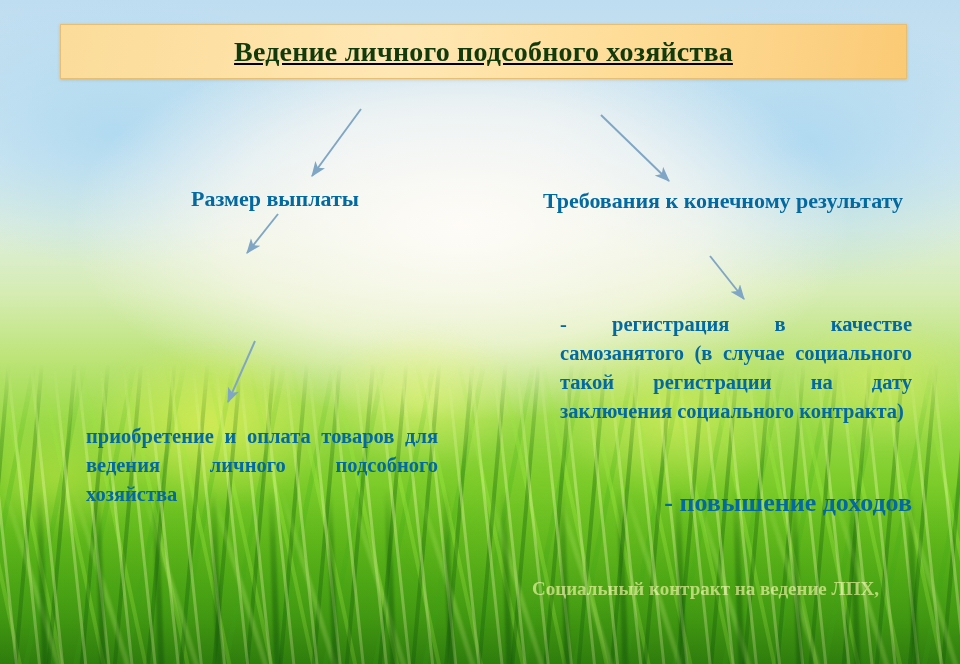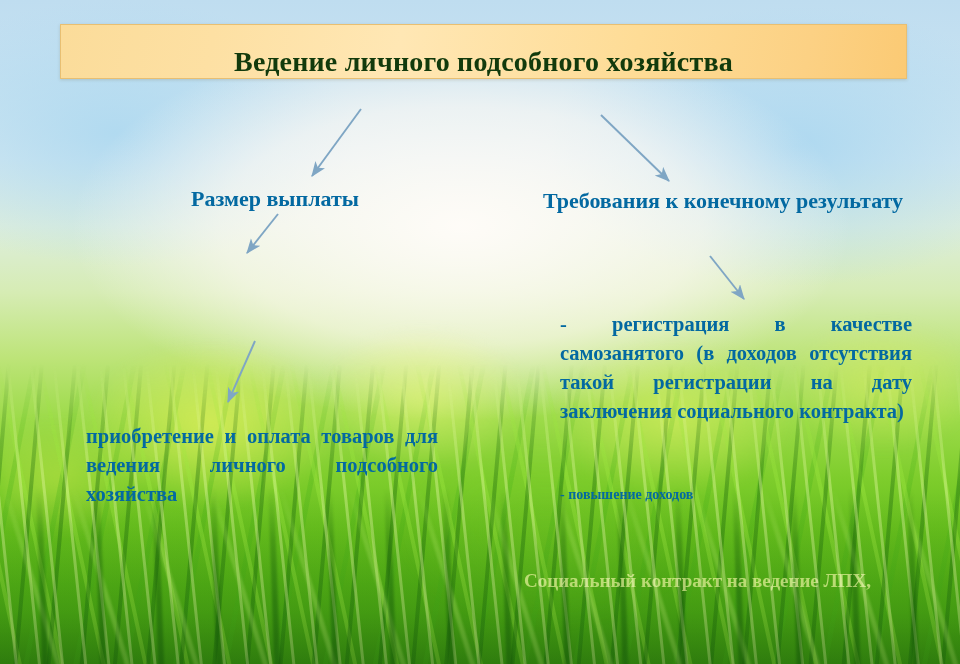--- a/index.html
+++ b/index.html
@@ -118,22 +118,23 @@
   .title-banner {
     position: absolute;
     left: 60px;
     top: 24px;
     width: 845px;
     height: 53px;
     background: linear-gradient(100deg, #fbdc9a 0%, #fde0a3 18%, #ffe7b4 40%, #fedc96 68%, #fcd184 88%, #fbca74 100%);
     border: 1px solid #e8bf72;
     box-shadow: 0 1px 3px rgba(90,70,20,0.18);
     display: flex;
-    align-items: flex-end;
+    align-items: center;
     justify-content: center;
+    text-decoration: underline;
   }
   .title-text {
     font-family: "Liberation Serif", "DejaVu Serif", serif;
     font-weight: bold;
     font-size: 28px;
     letter-spacing: 0.2px;
     color: #123a0c;
     white-space: nowrap;
   }
 
@@ -197,22 +198,23 @@
     font-size: 20.5px;
     line-height: 1.42;
     text-align: justify;
     text-align-last: left;
   }
 
   .body-right-2 {
     left: 560px;
     top: 485px;
     width: 352px;
-    font-size: 14px;
-    line-height: 1.42;
+    font-size: 26px;
+    line-height: 1.42;
+    text-align: right;
   }
 
   .body-left-1 p,
   .body-left-2 p,
   .body-right-1 p,
   .body-right-2 p {
     margin: 0;
   }
 
   
@@ -223,21 +225,21 @@
     width: 400px;
     font-family: "Liberation Serif", "DejaVu Serif", serif;
     font-weight: bold;
     font-size: 19px;
     line-height: 1.5;
     color: rgba(252,246,168,0.62);
     text-align: justify;
     text-align-last: left;
     mix-blend-mode: screen;
   }
-  .footnote p { margin: 4px; }
+  .footnote p { margin: 12px; }
 </style>
 </head>
 <body>
 
 <div class="slide">
 
   <div class="bg-sky"></div>
   <div class="bg-blooms"></div>
   <div class="bg-grass"></div>
   <div class="bg-grass-fore"></div>
@@ -263,21 +265,21 @@
   <div class="blk heading-left">Размер выплаты</div>
 
 
   <div class="blk heading-right">Требования к конечному результату</div>
 
   <div class="blk body-left-2">
     <p>приобретение и оплата товаров для ведения личного подсобного хозяйства</p>
   </div>
 
   <div class="blk body-right-1">
-    <p>- регистрация в качестве самозанятого (в доходов отсутствия такой регистрации на дату заключения социального контракта)</p>
+    <p>- регистрация в качестве самозанятого (в случае социального такой регистрации на дату заключения социального контракта)</p>
   </div>
 
   <div class="blk body-right-2">
     <p>- повышение доходов</p>
   </div>
 
   <div class="footnote">
     <p>Социальный контракт на ведение ЛПХ,</p>
   </div>
 

